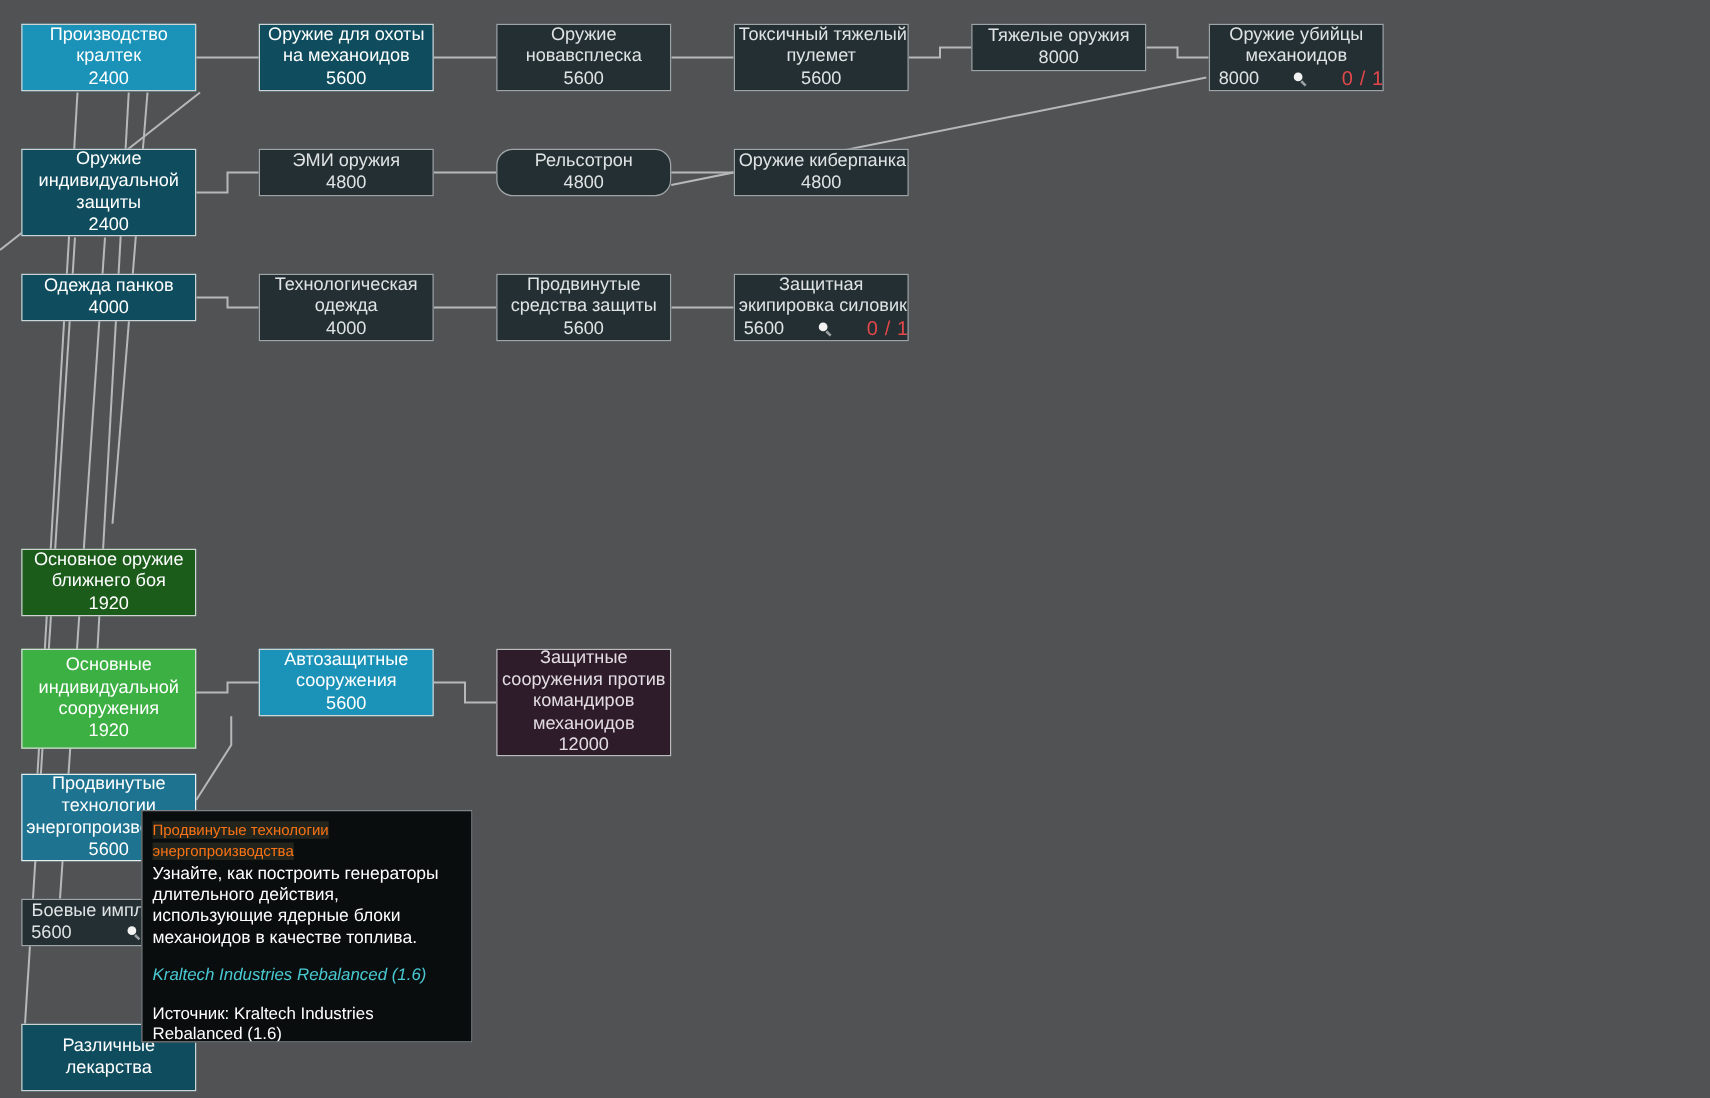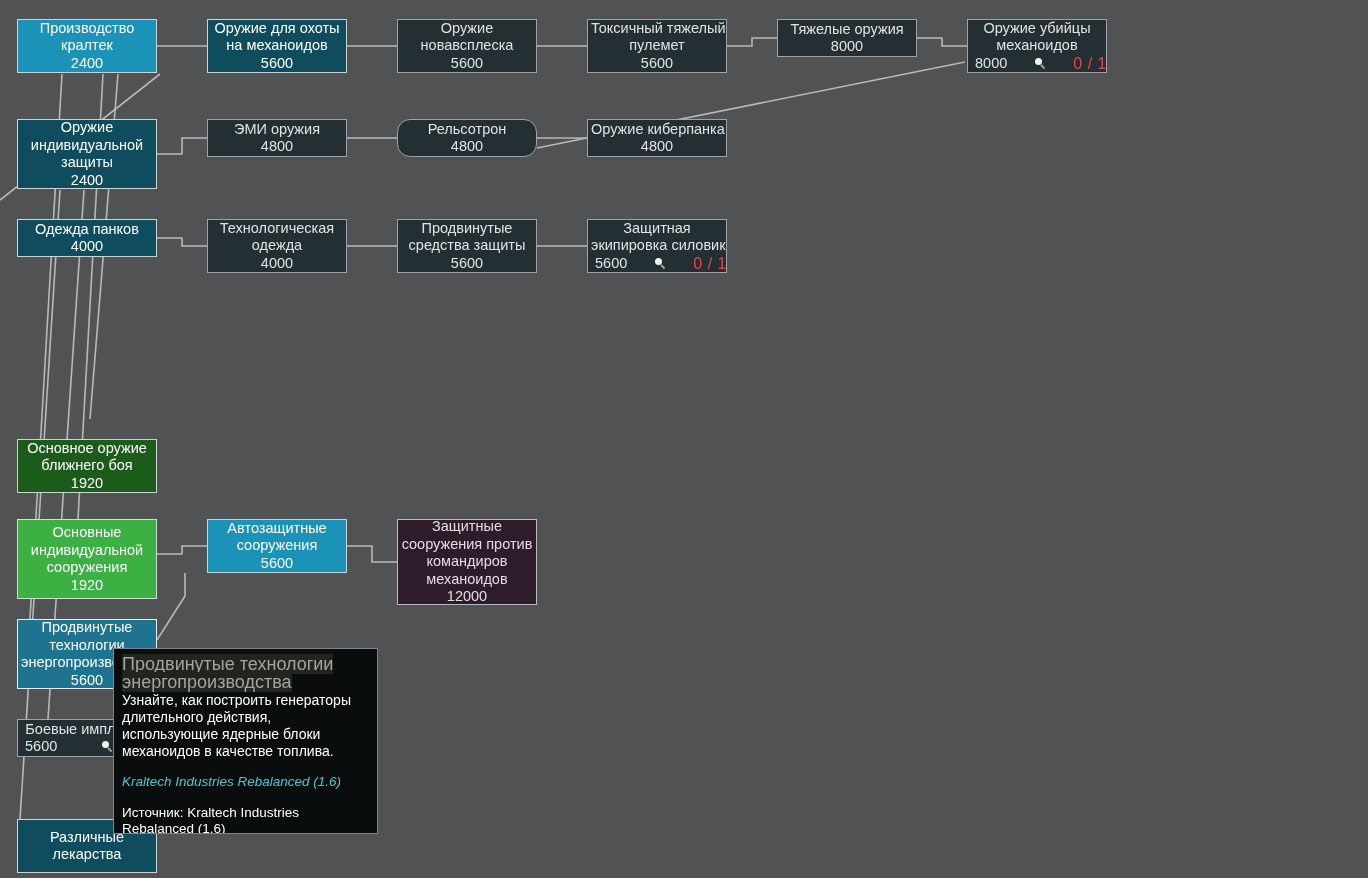--- a/index.html
+++ b/index.html
@@ -102,24 +102,24 @@
     box-sizing: border-box;
     background: #0a0d0e;
     border: 1px solid #7e8487;
     color: #ffffff;
     font-size: 13.5px;
     line-height: 16px;
     padding: 7px 8px 9px 8px;
     overflow: hidden;
   }
   #tooltip .tt-title {
-    color: #a3a3a3;
+    color: #f97316;
     background: #23241b;
     display: inline;
-    font-size: 18px;
+    font-size: 12px;
     line-height: 17px;
     box-decoration-break: clone;
     -webkit-box-decoration-break: clone;
   }
   #tooltip .tt-title-wrap { margin-bottom: 0px; }
   #tooltip .tt-desc {
     margin-top: 0px;
     font-size: 14px;
     line-height: 17px;
     color: #ffffff;

